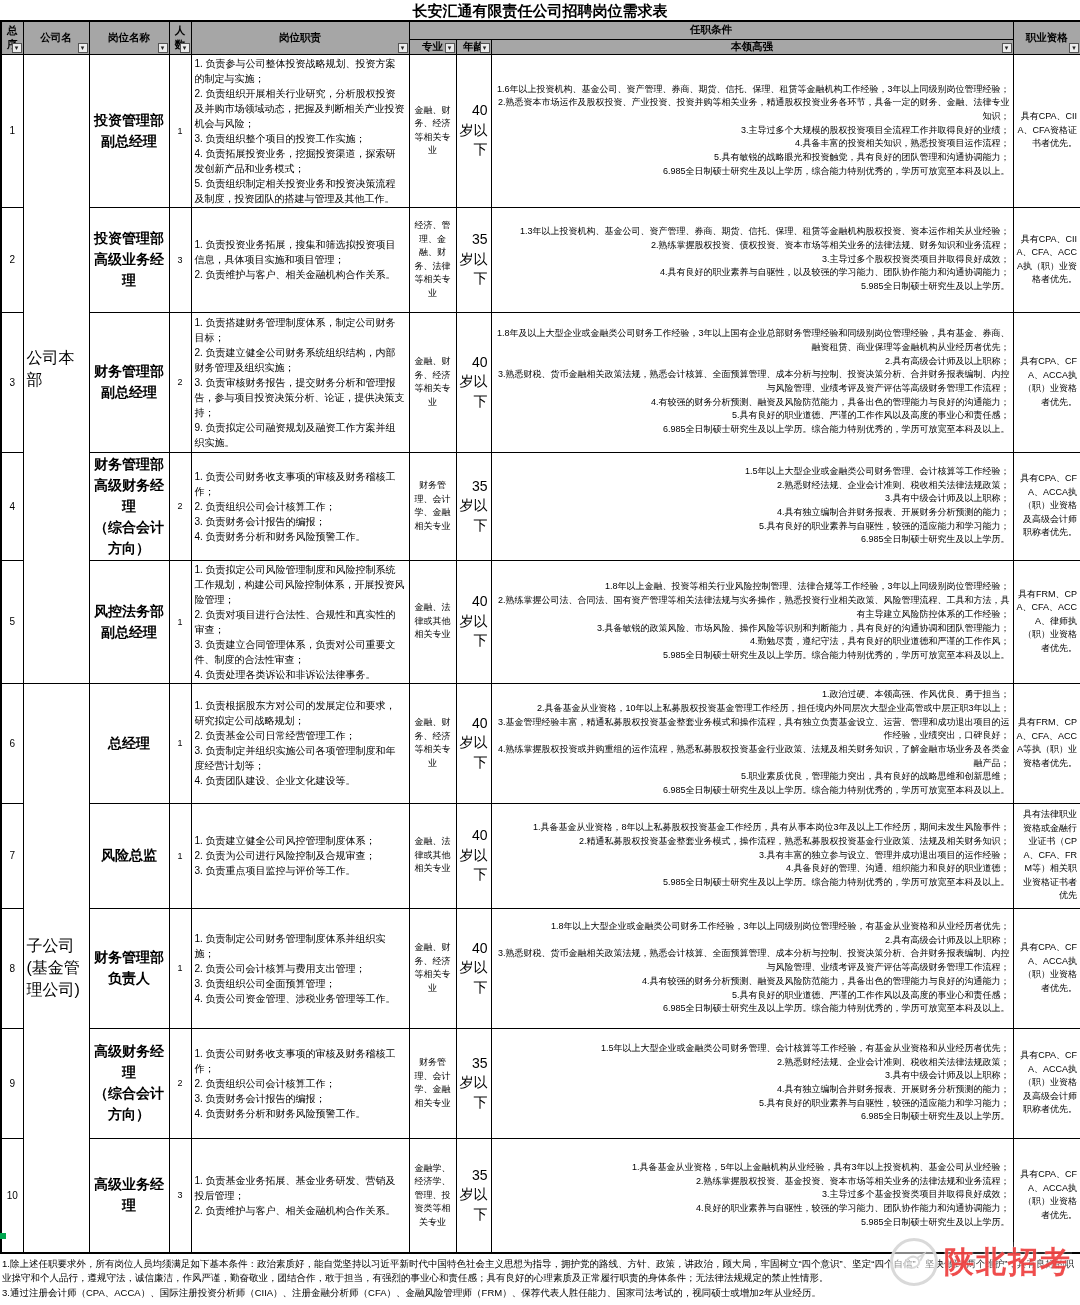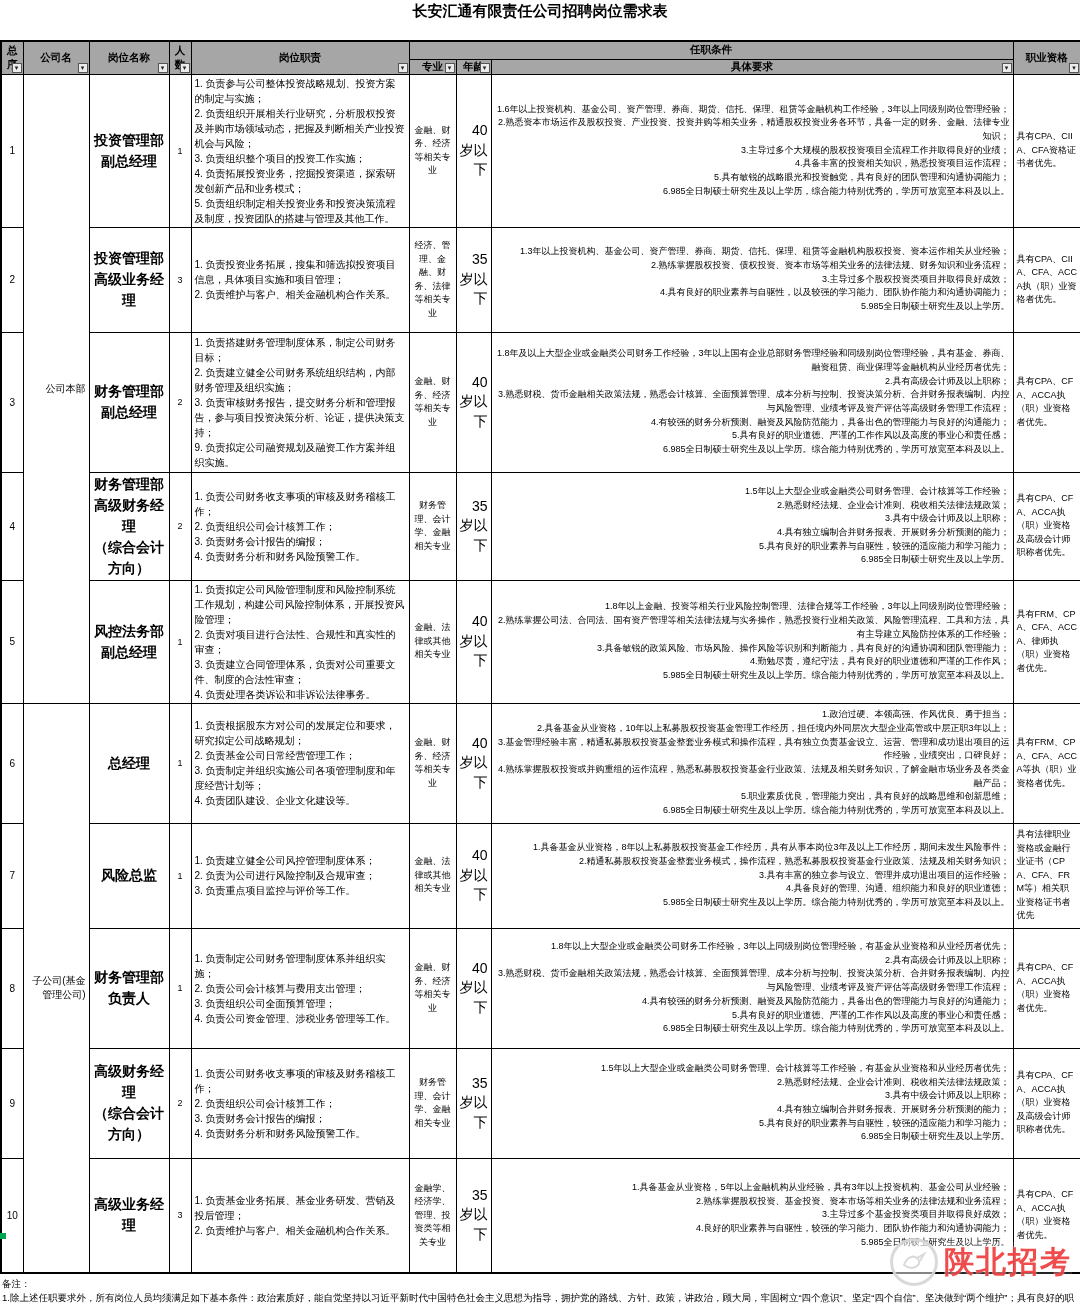--- a/index.html
+++ b/index.html
@@ -2,21 +2,21 @@
 <html><head>
 <meta charset="utf-8">
 <style>
   html,body{margin:0;padding:0;}
   body{
     width:1080px;height:1305px;background:#ffffff;color:#000;
     font-family:"Liberation Sans","DejaVu Sans",sans-serif;
     position:relative;overflow:hidden;
   }
   .title{
-    height:40px;line-height:22px;text-align:center;
+    height:20px;line-height:22px;text-align:center;
     font-weight:bold;font-size:15px;
   }
   table{
     border-collapse:collapse;table-layout:fixed;width:1080px;
     border:2px solid #000;
   }
   td,th{
     border:1px solid #000;padding:1px 3px;overflow:hidden;
     vertical-align:middle;word-break:break-all;
   }
@@ -24,28 +24,28 @@
     background:#a6a6a6;font-size:10.5px;font-weight:bold;
     position:relative;text-align:center;padding:0 1px;
   }
   .filter{
     position:absolute;right:1px;bottom:1px;width:10px;height:10px;
     background:#ececec;border:1px solid #555;box-sizing:border-box;
     font-size:7px;line-height:8px;text-align:center;color:#222;
   }
   .filter::after{content:"▾";}
   .seq{font-size:10px;text-align:center;}
-  .company{font-size:10px;text-align:right;line-height:1.35;margin-top:20px;}
+  .company{font-size:16px;text-align:left;line-height:1.35;margin-top:20px;}
   .position{font-size:14px;font-weight:bold;text-align:center;line-height:1.5;white-space:pre-line;font-family:Liberation Serif, serif;}
   .count{font-size:9px;text-align:center;}
   .duties{font-size:10px;text-align:left;line-height:1.5;white-space:pre-line;}
   .major{font-size:9px;text-align:center;line-height:1.5;margin-top:27px;}
   .age{font-size:14px;text-align:right;line-height:1.4;}
   .req{font-size:9px;text-align:right;line-height:1.52;white-space:pre-line;}
-  .qual{font-size:9px;text-align:left;line-height:1.5;}
+  .qual{font-size:9px;text-align:right;line-height:1.5;}
   .notes{
     padding:3px 4px 0 2px;font-size:9.5px;line-height:1.5;
     text-align:left;
   }
   .notes div{margin:0;}
   .green-marker{
     position:absolute;left:0;top:1233px;width:6px;height:6px;background:#00a650;
   }
   .watermark{
     position:absolute;right:8px;top:1238px;display:flex;align-items:center;
@@ -84,21 +84,21 @@
     <th rowspan="2"><span>公司名</span><span class="filter"></span></th>
     <th rowspan="2"><span>岗位名称</span><span class="filter"></span></th>
     <th rowspan="2"><span>人数</span><span class="filter"></span></th>
     <th rowspan="2"><span>岗位职责</span><span class="filter"></span></th>
     <th colspan="3">任职条件</th>
     <th rowspan="2"><span>职业资格</span><span class="filter"></span></th>
   </tr>
   <tr style="height:15px">
     <th><span>专业</span><span class="filter"></span></th>
     <th><span>年龄</span><span class="filter"></span></th>
-    <th><span>具体要求</span><span class="filter"></span></th>
+    <th><span>本领高强</span><span class="filter"></span></th>
   </tr>
 
   <tr style="height:140px">
     <td class="seq">1</td>
     <td class="company" rowspan="5">公司本部</td>
     <td class="position">投资管理部
 副总经理</td>
     <td class="count">1</td>
     <td class="duties">1. 负责参与公司整体投资战略规划、投资方案的制定与实施；
 2. 负责组织开展相关行业研究，分析股权投资及并购市场领域动态，把握及判断相关产业投资机会与风险；
@@ -275,21 +275,20 @@
 4.良好的职业素养与自驱性，较强的学习能力、团队协作能力和沟通协调能力；
 5.985全日制硕士研究生及以上学历。</td>
     <td class="qual">具有CPA、CFA、ACCA执（职）业资格者优先。</td>
   </tr>
 </tbody>
   </table>
 
 <div class="green-marker"></div>
 
 <div class="notes">
-  <div>备注：</div>
   <div>1.除上述任职要求外，所有岗位人员均须满足如下基本条件：政治素质好，能自觉坚持以习近平新时代中国特色社会主义思想为指导，拥护党的路线、方针、政策，讲政治，顾大局，牢固树立“四个意识”、坚定“四个自信”、坚决做到“两个维护”；具有良好的职业操守和个人品行，遵规守法，诚信廉洁，作风严谨，勤奋敬业，团结合作，敢于担当，有强烈的事业心和责任感；具有良好的心理素质及正常履行职责的身体条件；无法律法规规定的禁止性情形。</div>
   <div>3.通过注册会计师（CPA、ACCA）、国际注册投资分析师（CIIA）、注册金融分析师（CFA）、金融风险管理师（FRM）、保荐代表人胜任能力、国家司法考试的，视同硕士或增加2年从业经历。</div>
 </div>
 
 <div class="watermark">
   <div class="wm-logo">
     <svg width="26" height="26" viewBox="0 0 26 26" fill="none" stroke="#d8d8d8" stroke-width="2">
       <path d="M3 16 C6 8, 12 6, 16 9 C19 11, 19 15, 16 17 C12 20, 7 19, 3 16 Z"></path>
       <path d="M16 9 L23 5 L19 12"></path>
     </svg>

